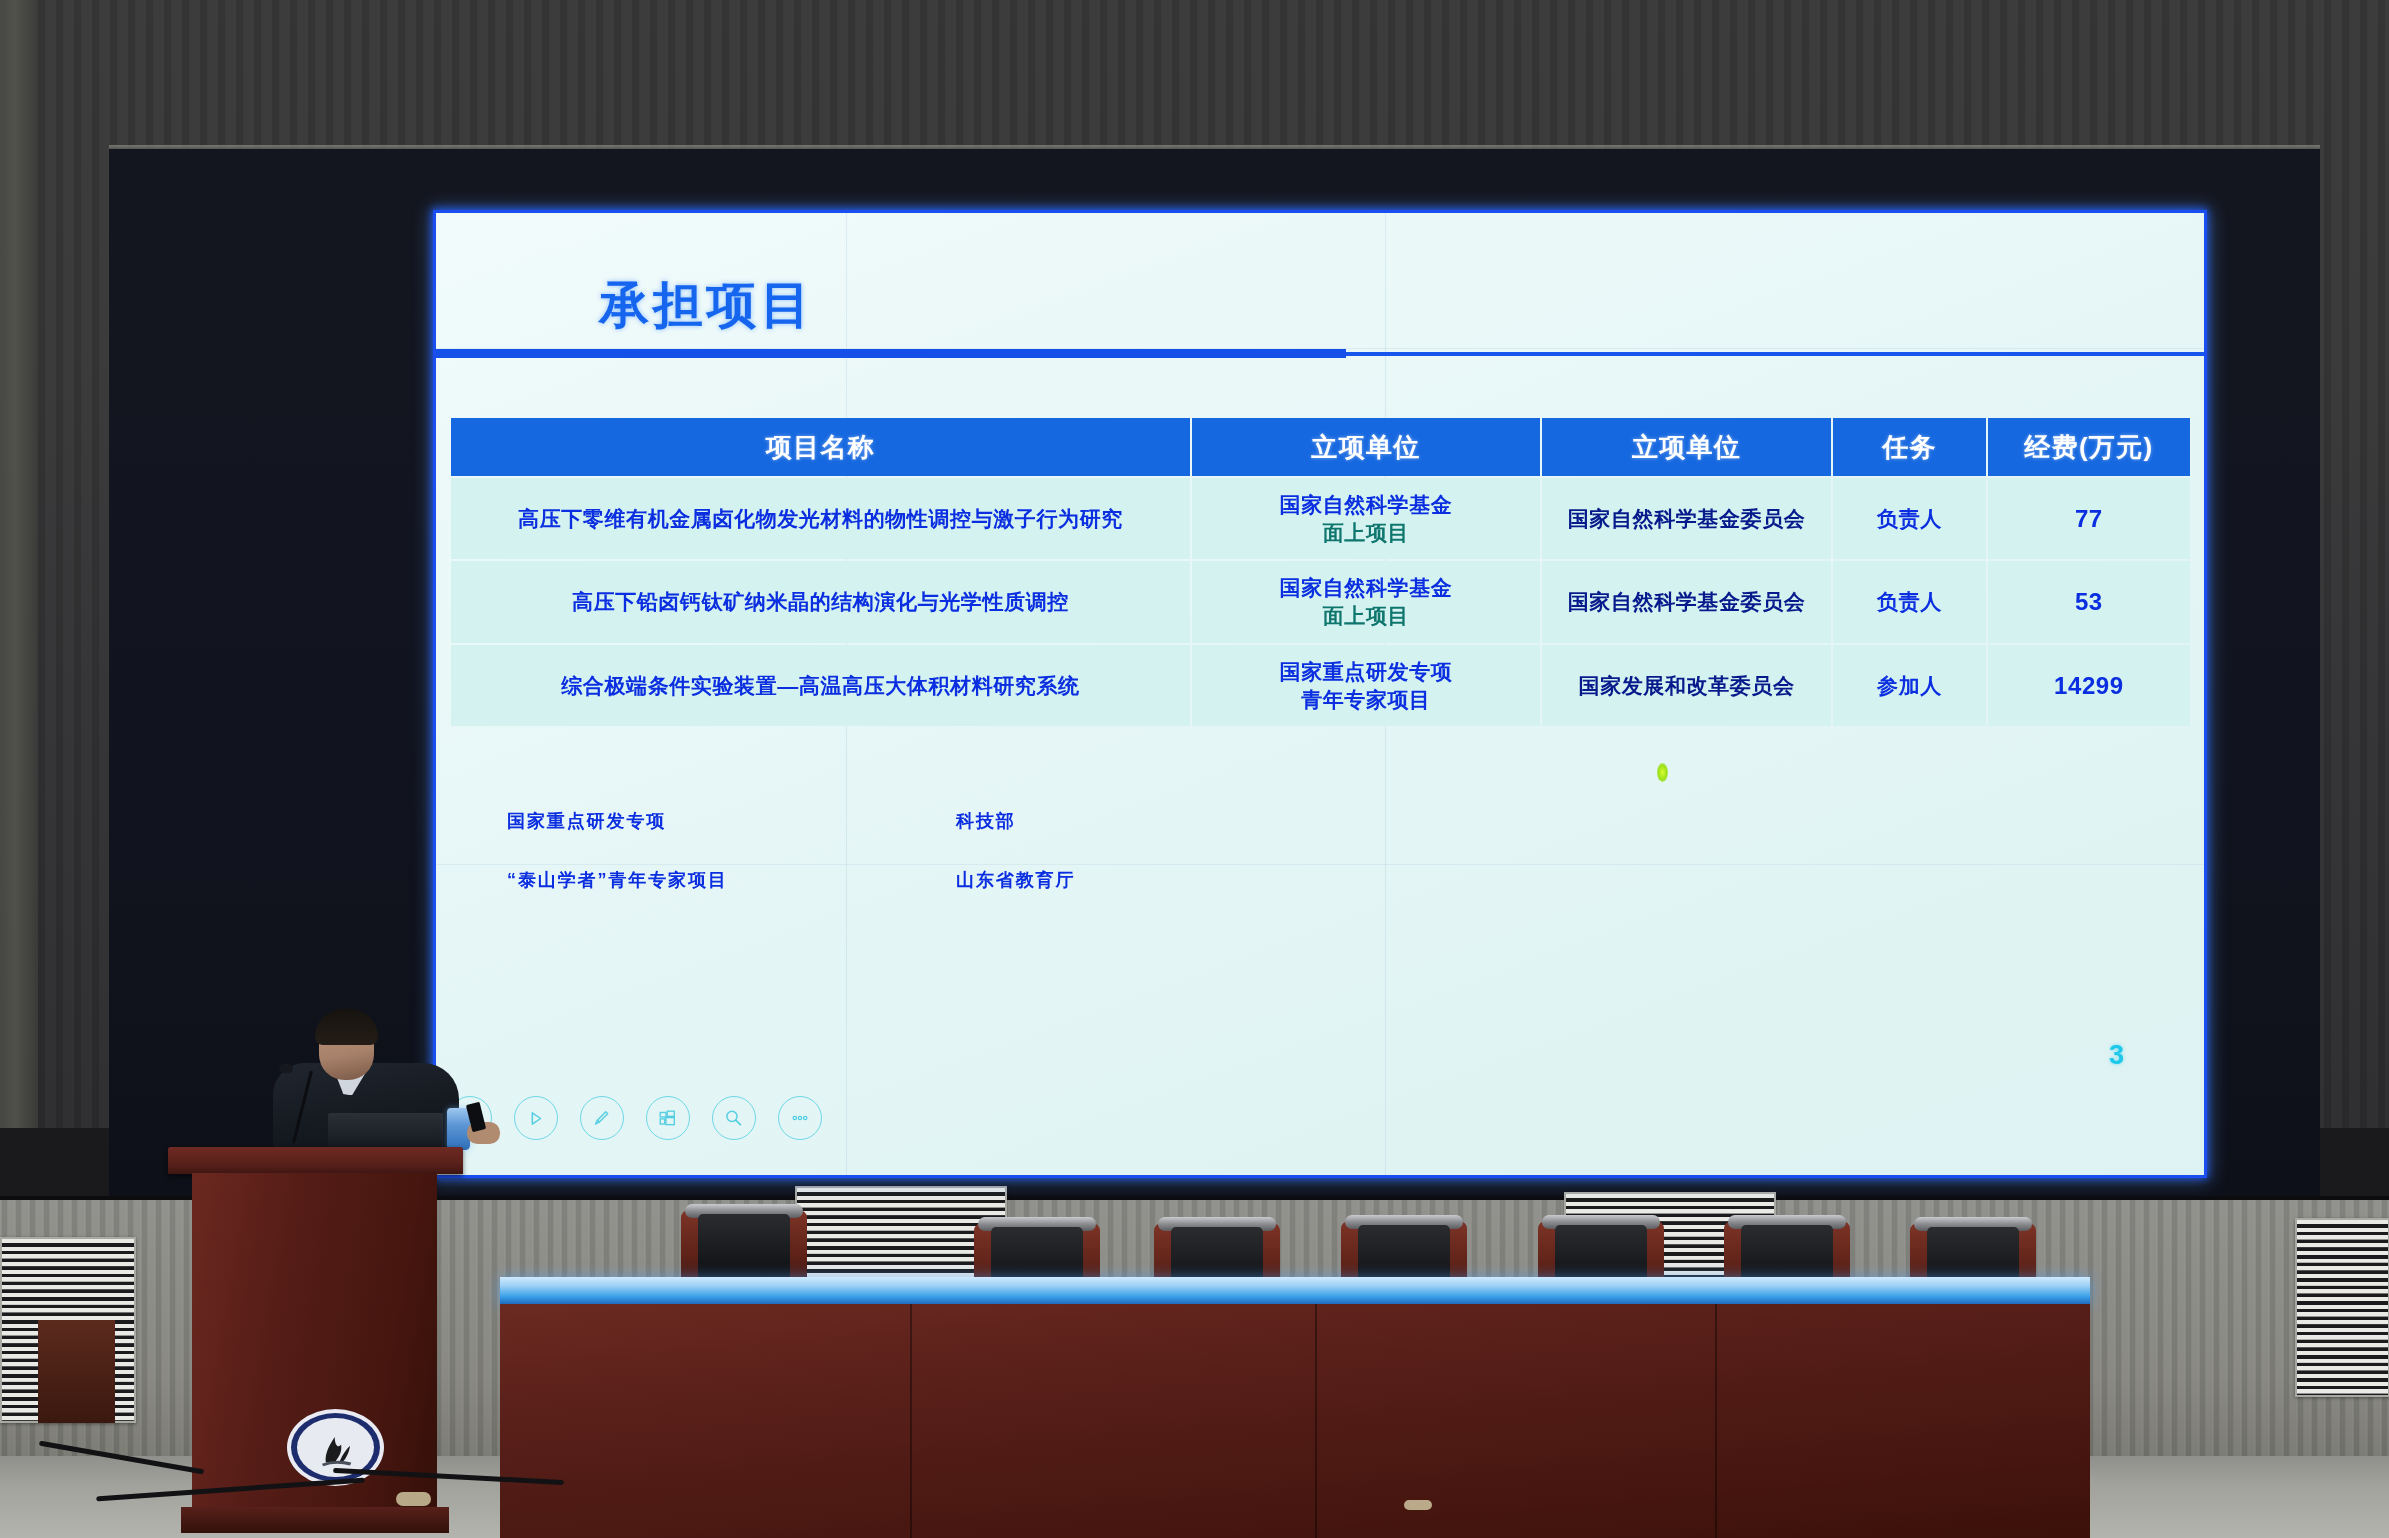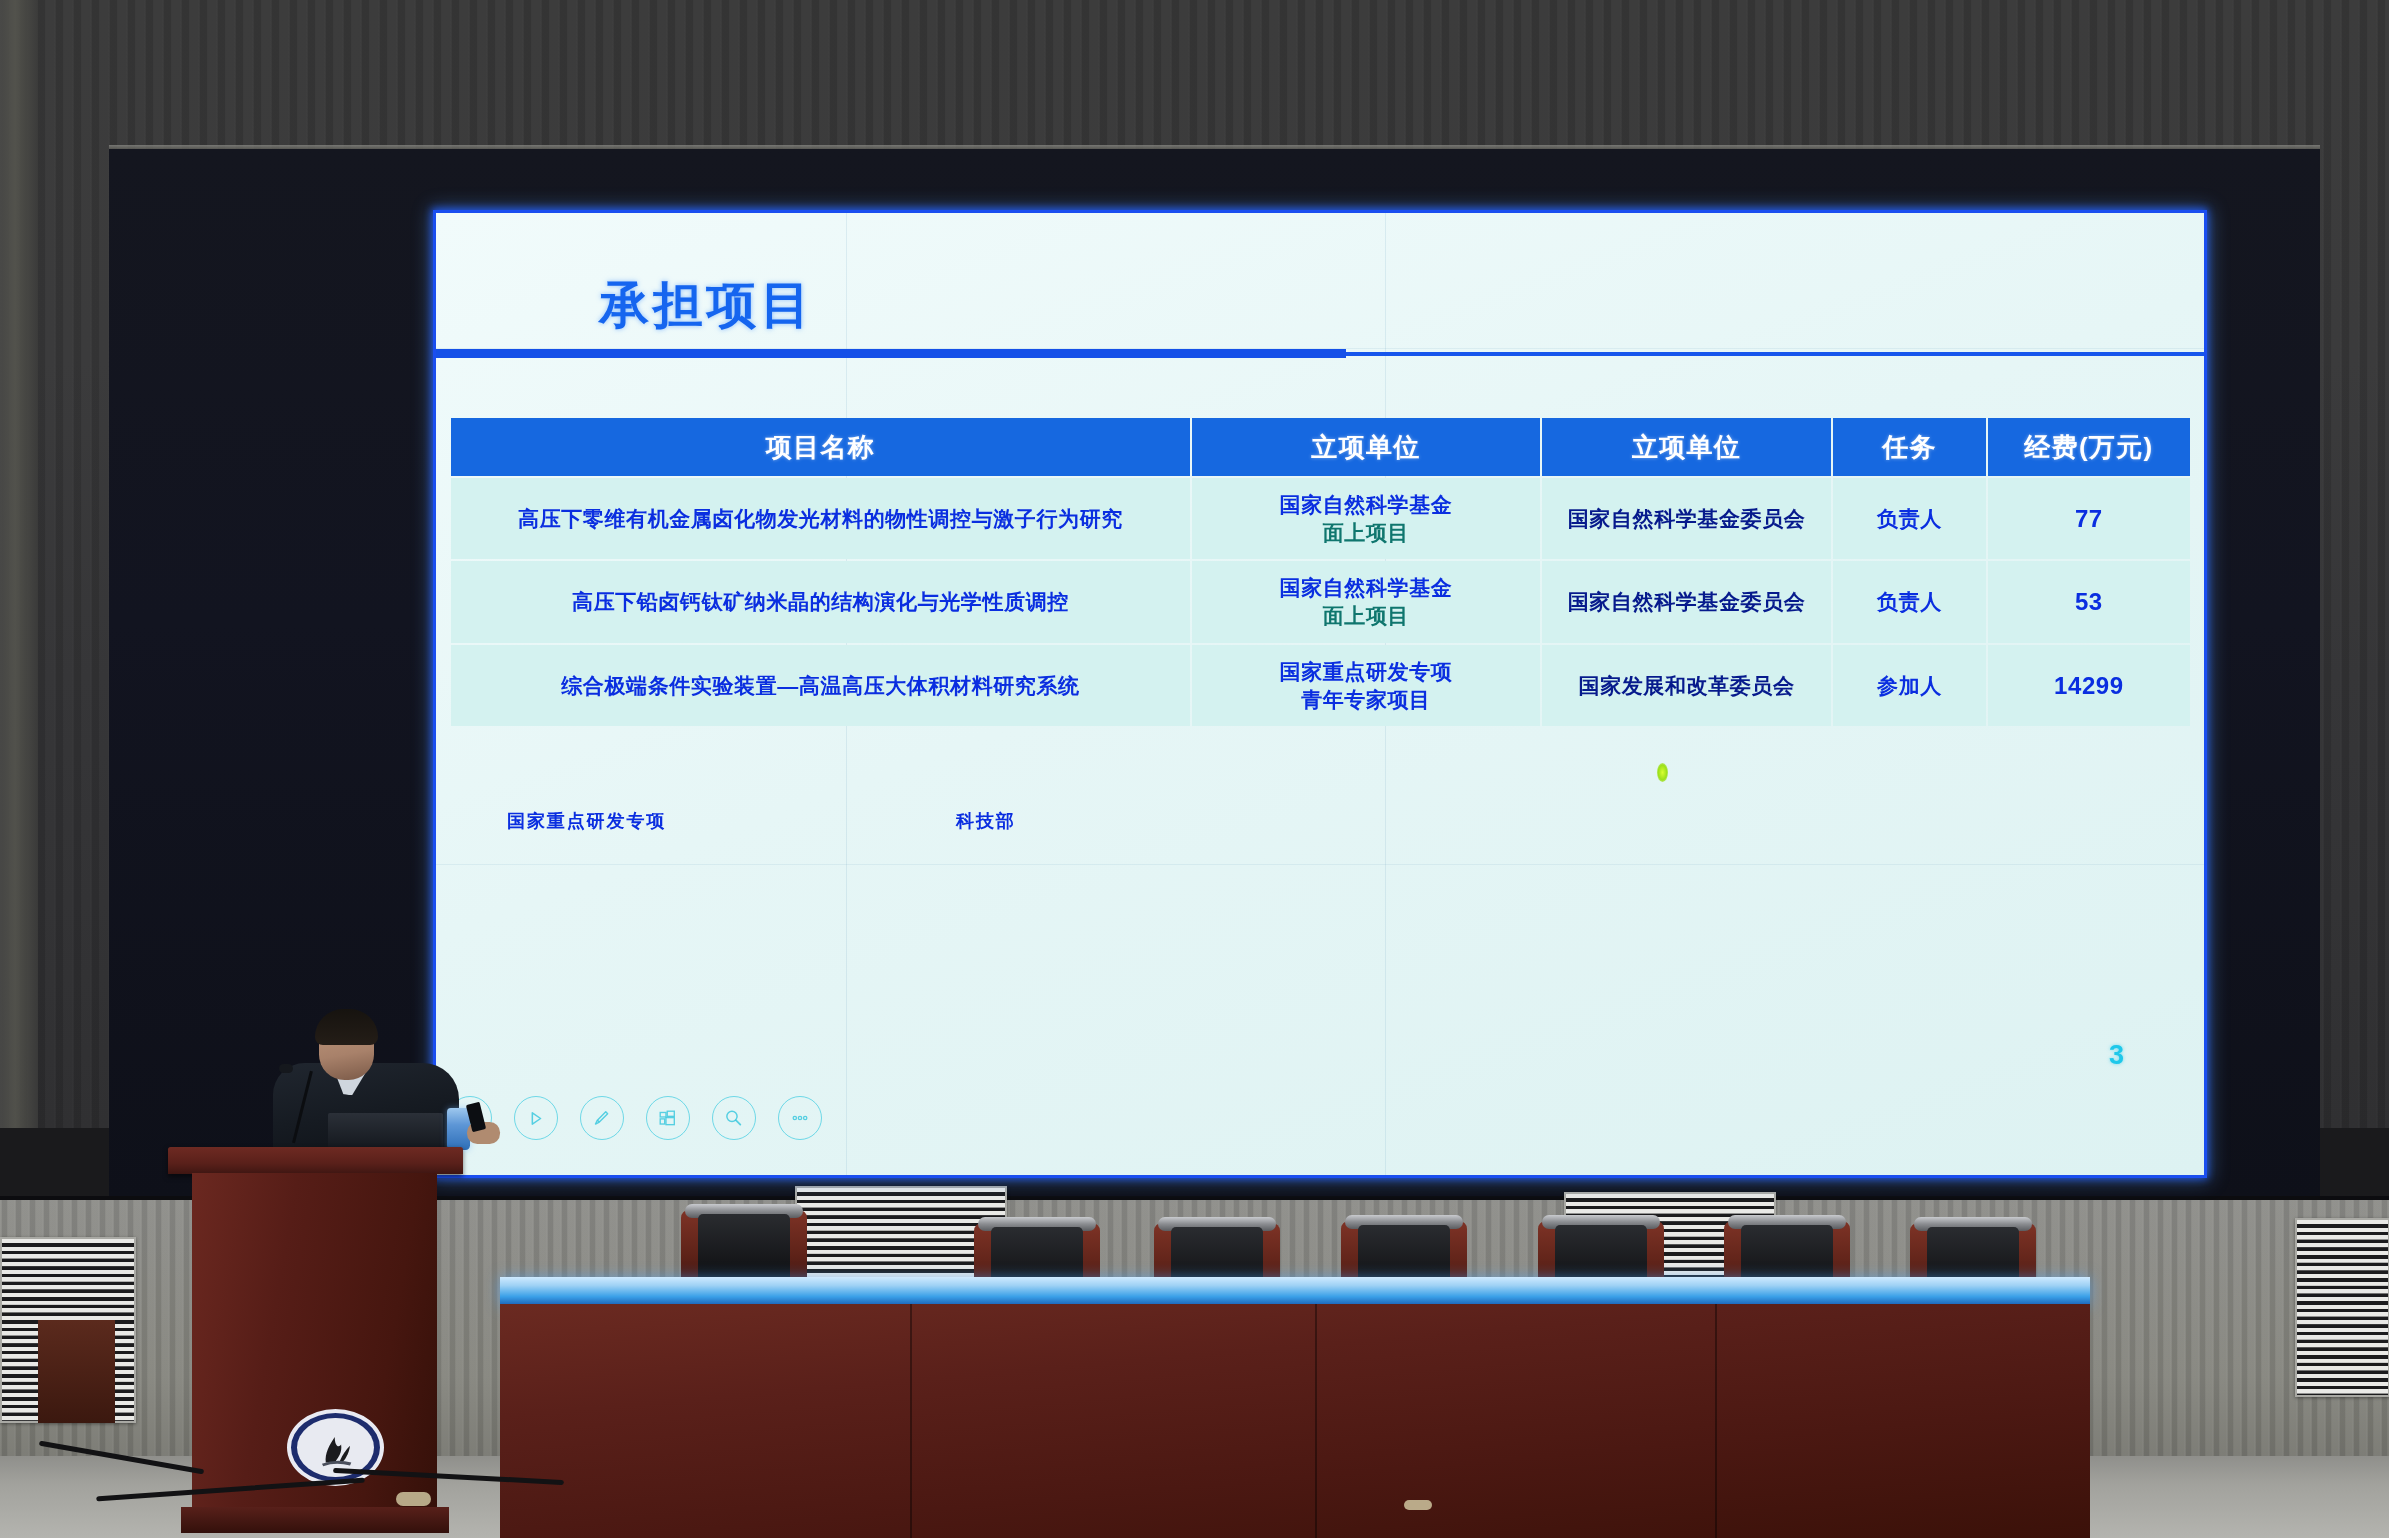--- a/index.html
+++ b/index.html
@@ -424,20 +424,24 @@
       </tbody>
     </table>
 
     <div class="laser-dot"></div>
 
     <div class="extra-block">
       <div class="extra-row">
         <span class="extra-left">国家重点研发专项</span>
         <span class="extra-right">科技部</span>
       </div>
+      <div class="extra-row">
+        <span class="extra-left">“泰山学者”青年专家项目</span>
+        <span class="extra-right">山东省教育厅</span>
+      </div>
     </div>
 
     <div class="page-num">3</div>
 
     <div class="ppt-toolbar">
       <div class="tb-btn">
         <svg width="19" height="19" viewBox="0 0 30 30">
             <polygon points="20,6 20,24 7,15" fill="none" stroke="currentColor" stroke-width="2.4" stroke-linejoin="round"></polygon>
           </svg>
       </div>

